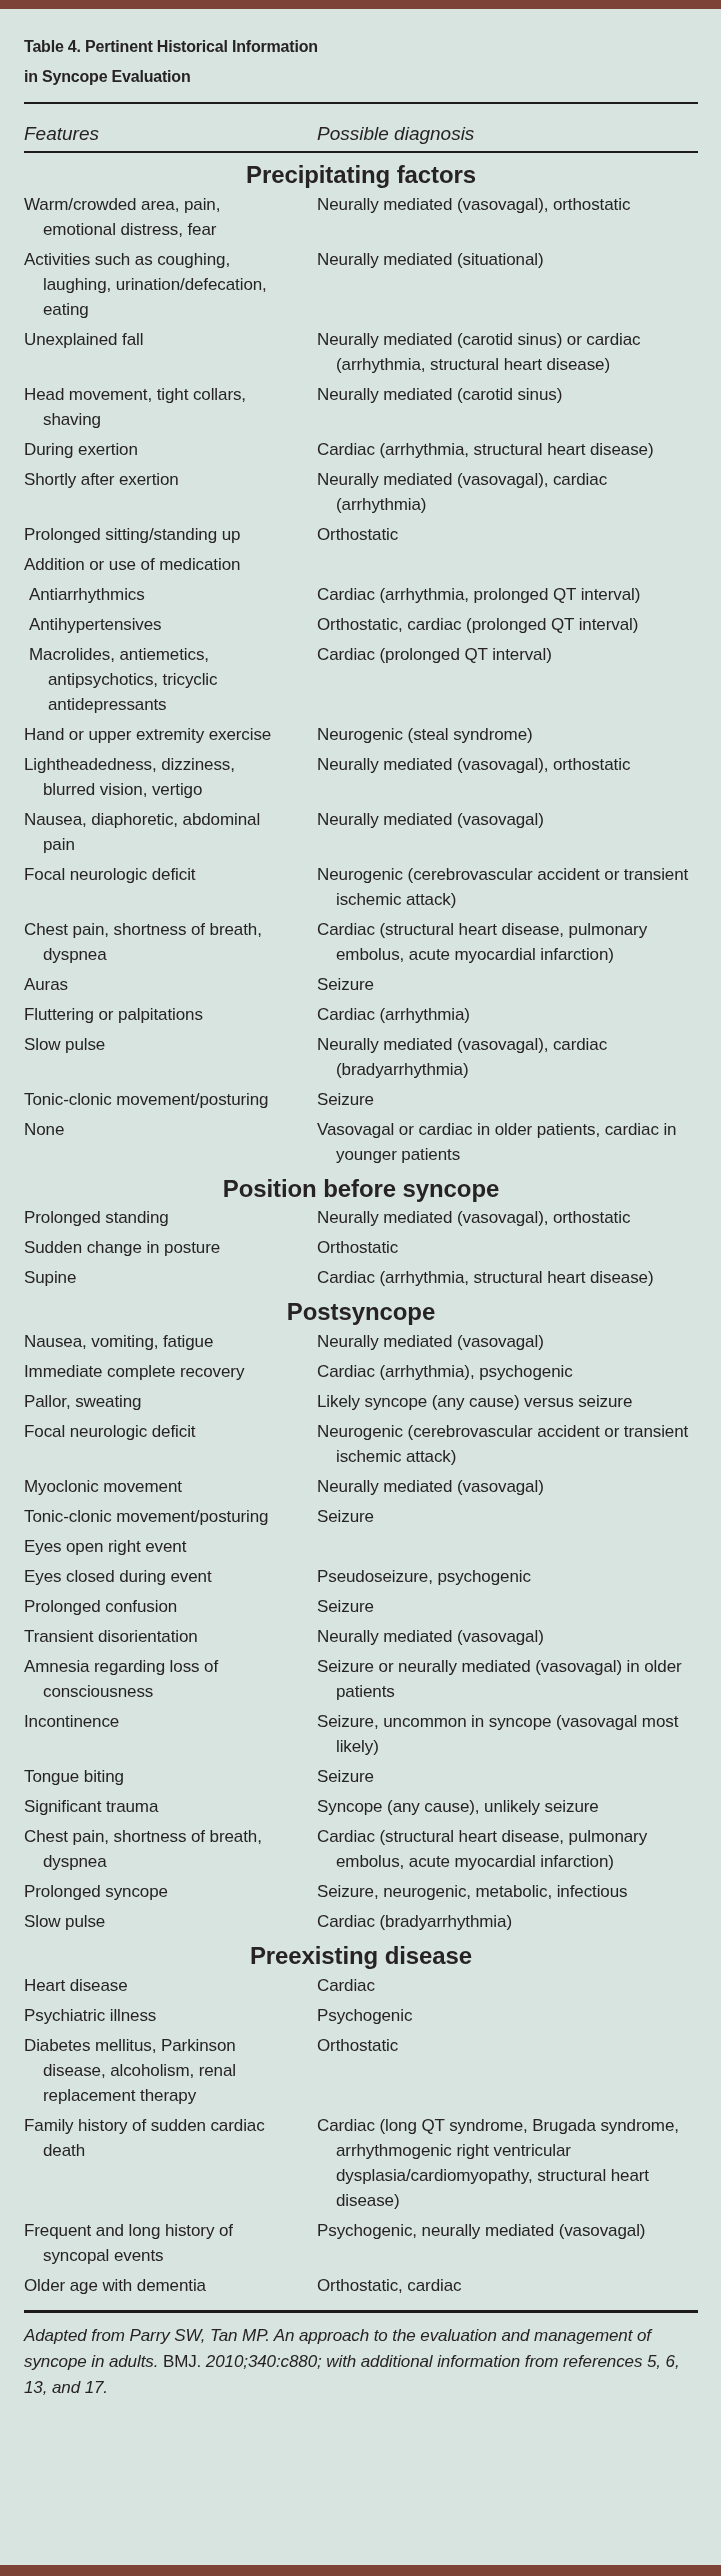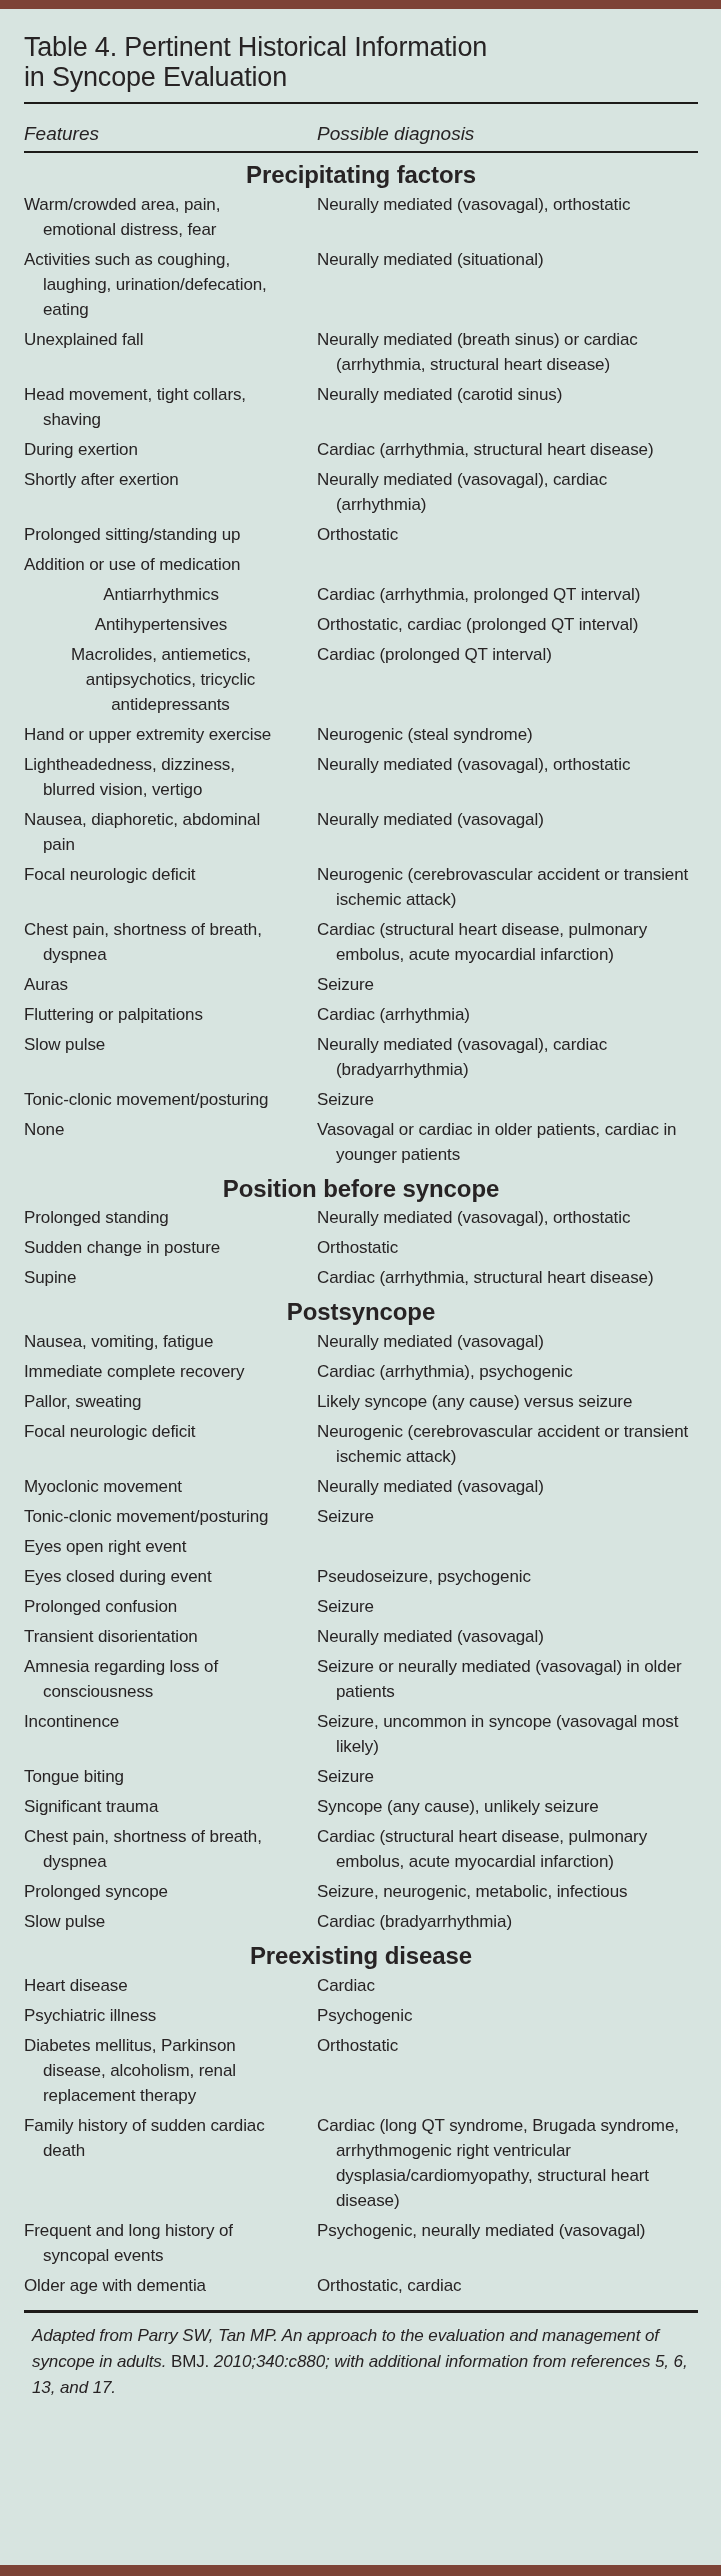--- a/index.html
+++ b/index.html
@@ -12,38 +12,38 @@
   html,body{margin:0;padding:0;}
   .page{
     width:722px;height:2576px;position:relative;overflow:hidden;
     background:var(--bg);color:var(--ink);
     font-family:"Liberation Sans",sans-serif;
   }
   .bar{position:absolute;left:0;width:100%;background:var(--bar);}
   .bar.top{top:0;height:9.4px;}
   .bar.bottom{bottom:0;height:10.7px;}
   .content{padding:32px 24px 0 24px;}
-  .title{font-size:27px;font-weight:normal;line-height:30px;letter-spacing:-0.2px;}
+  .title{font-size:16px;font-weight:bold;line-height:30px;letter-spacing:-0.2px;}
   .rule{height:1.9px;background:var(--rule);}
   .rule.r1{margin-top:10px;}
   .rule.r2{margin-top:3.8px;}
   .rule.thick{height:3.1px;margin-top:12.5px;}
   .colheads{
     display:grid;grid-template-columns:293px 1fr;
     margin-top:17.6px;font-style:italic;font-size:19px;line-height:26px;
   }
   .section-heading{font-size:24px;font-weight:bold;line-height:26px;margin:8.8px 0 3.8px;letter-spacing:-0.1px;text-align:center;}
   .row{display:grid;grid-template-columns:293px 1fr;margin-bottom:5px;}
   .cell{
     font-size:17px;line-height:25px;letter-spacing:-0.1px;
     padding-left:19px;text-indent:-19px;
   }
   .cell.feature{padding-right:40px;}
-  .cell.feature.sub{margin-left:5px;padding-right:24px;text-align:center;}
-  .footer{margin:10px 0 0 8px;font-size:17px;line-height:26px;letter-spacing:-0.1px;}
+  .cell.feature.sub{margin-left:5px;padding-right:24px;}
+  .footer{margin:10px 0 0 0;font-size:17px;line-height:26px;letter-spacing:-0.1px;}
   .footer .it{font-style:italic;}
   .footer .rm{font-style:normal;}
 </style>
 </head>
 <body>
 
 <div class="page">
   <div class="bar top"></div>
 
   <div class="content">
@@ -66,21 +66,21 @@
         <div class="row">
           <div class="cell feature">Warm/crowded area, pain, emotional distress, fear</div>
           <div class="cell diagnosis">Neurally mediated (vasovagal), orthostatic</div>
         </div>
         <div class="row">
           <div class="cell feature">Activities such as coughing, laughing, urination/defecation, eating</div>
           <div class="cell diagnosis">Neurally mediated (situational)</div>
         </div>
         <div class="row">
           <div class="cell feature">Unexplained fall</div>
-          <div class="cell diagnosis">Neurally mediated (breath sinus) or cardiac (arrhythmia, structural heart disease)</div>
+          <div class="cell diagnosis">Neurally mediated (carotid sinus) or cardiac (arrhythmia, structural heart disease)</div>
         </div>
         <div class="row">
           <div class="cell feature">Head movement, tight collars, shaving</div>
           <div class="cell diagnosis">Neurally mediated (carotid sinus)</div>
         </div>
         <div class="row">
           <div class="cell feature">During exertion</div>
           <div class="cell diagnosis">Cardiac (arrhythmia, structural heart disease)</div>
         </div>
         <div class="row">

